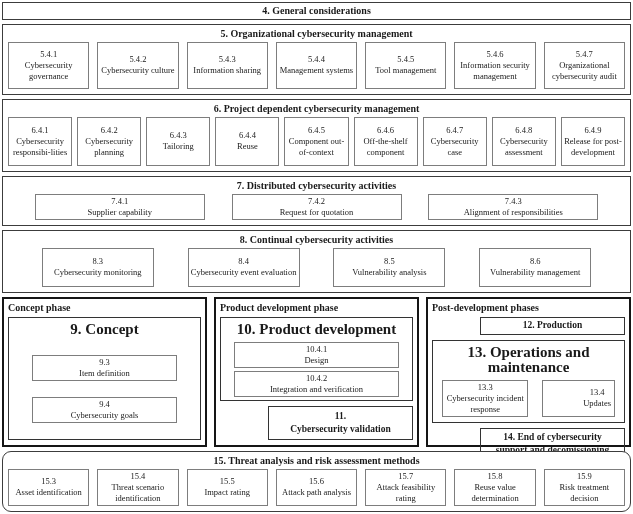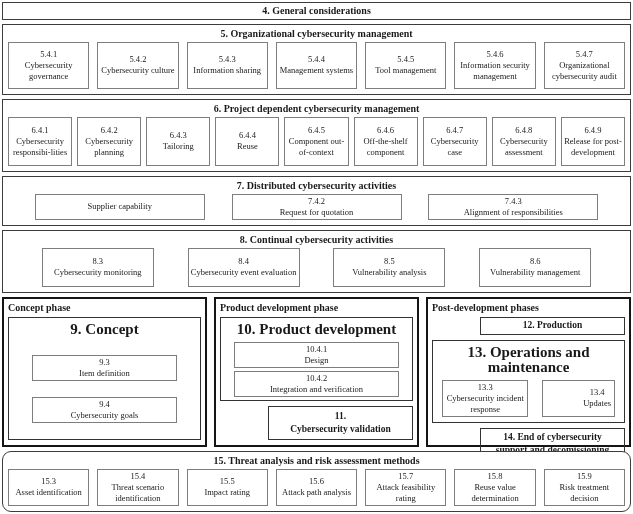--- a/index.html
+++ b/index.html
@@ -206,20 +206,21 @@
         <div class="num">6.4.9</div>
         <div class="lbl">Release for post-development</div>
       </div>
     </div>
   </section>
 
   <section class="sec sec7">
     <div class="sec-title">7. Distributed cybersecurity activities</div>
     <div class="row row-even">
       <div class="item w170">
+        <div class="num">7.4.1</div>
         <div class="lbl">Supplier capability</div>
       </div>
       <div class="item w170">
         <div class="num">7.4.2</div>
         <div class="lbl">Request for quotation</div>
       </div>
       <div class="item w170">
         <div class="num">7.4.3</div>
         <div class="lbl">Alignment of responsibilities</div>
       </div>

